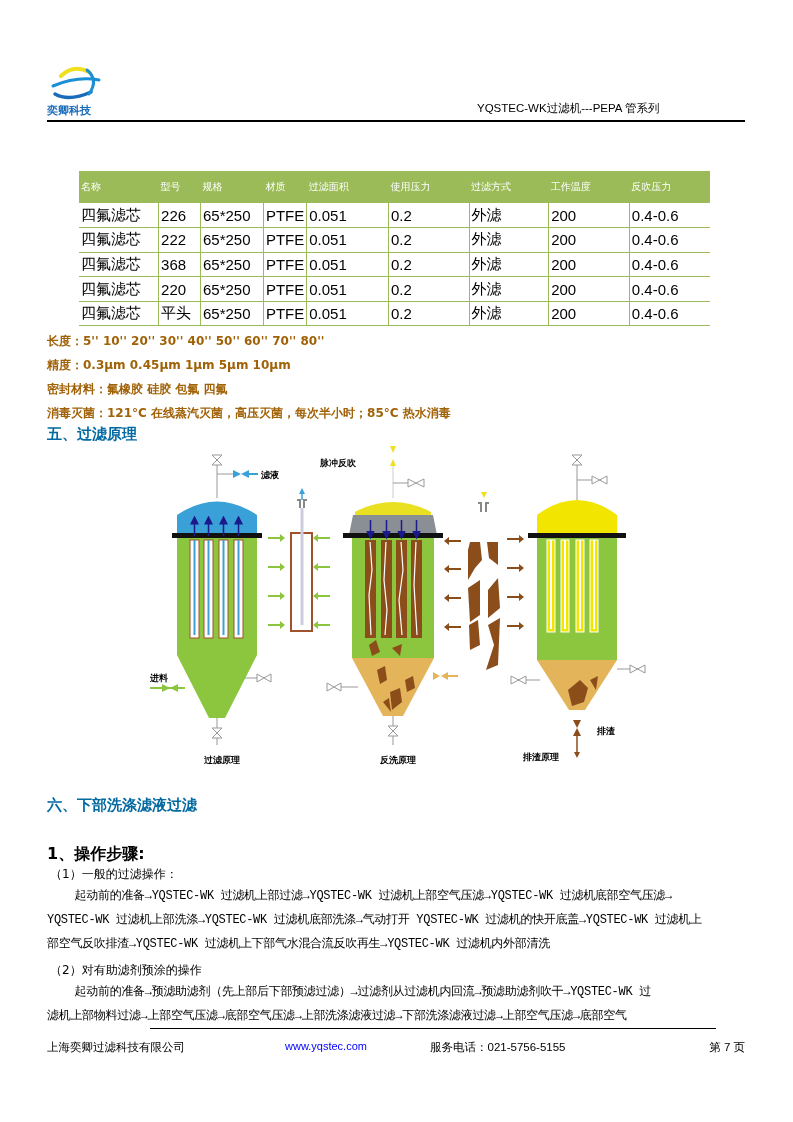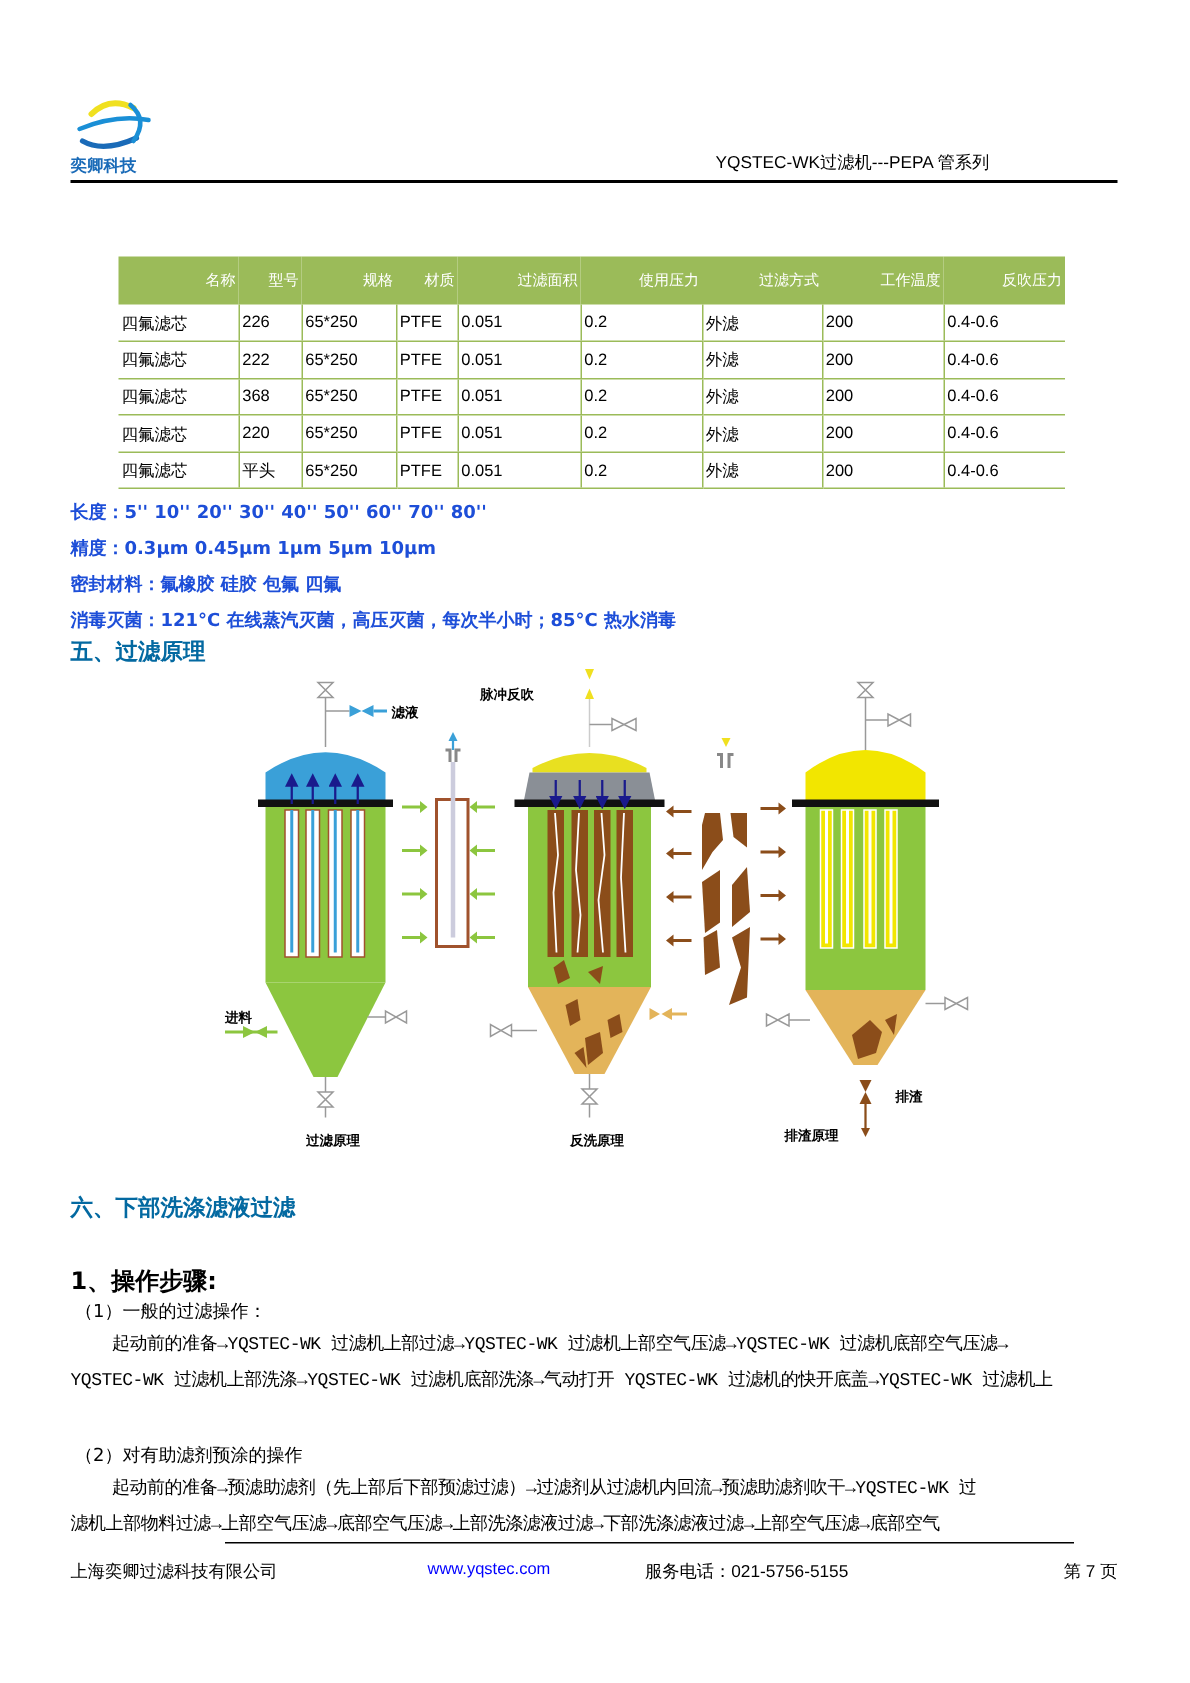--- a/index.html
+++ b/index.html
@@ -9,27 +9,27 @@
     .page { position: absolute; left: 0; top: 0; width: 654px; height: 1122px; }
 
     
     .logo { position: absolute; left: 47px; top: 62px; width: 60px; height: 55px; }
     .logo-text { position: absolute; left: 0; top: 41px; font-size: 11px; font-weight: bold; color: #1a6bb8; letter-spacing: 0px; white-space: nowrap; }
     .header-title { position: absolute; left: 477px; top: 101px; font-size: 11.5px; color: #000; white-space: nowrap; font-family: "Liberation Sans", sans-serif; }
     .header-rule { position: absolute; left: 47px; top: 120px; width: 698px; height: 1.5px; background: #000; }
 
     
     .spec-table { position: absolute; left: 79px; top: 171px; width: 631px; border-collapse: collapse; font-size: 9.5px; font-family: "Liberation Sans", sans-serif; }
-    .spec-table th { background: #9bbb59; color: #ffffff; font-weight: normal; text-align: right; height: 32px; padding: 0 2px; font-size: 10px; border: none; }
-    .spec-table td { height: 24.6px; padding: 0 2px; border-bottom: 1.5px solid #9bbb59; border-left: 1px solid #9bbb59; color: #000; font-size: 11px; }
+    .spec-table th { background: #9bbb59; color: #ffffff; font-weight: normal; text-align: left; height: 32px; padding: 0 2px; font-size: 10px; border: none; }
+    .spec-table td { height: 24.6px; padding: 0 2px; border-bottom: 1.5px solid #9bbb59; border-left: 1px solid #9bbb59; color: #000; font-size: 15px; }
     .spec-table td:first-child { border-left: none; }
     .spec-table tr:last-child td { border-bottom: 1.5px solid #9bbb59; }
 
     
-    .spec-line { position: absolute; left: 47px; font-size: 12px; font-weight: bold; color: #1d4ed8; white-space: nowrap; font-family: "DejaVu Sans", sans-serif; }
+    .spec-line { position: absolute; left: 47px; font-size: 12px; font-weight: bold; color: #a16207; white-space: nowrap; font-family: "DejaVu Sans", sans-serif; }
 
     .section-heading { position: absolute; left: 47px; font-size: 15px; font-weight: bold; color: #0369a1; white-space: nowrap; font-family: "DejaVu Sans", sans-serif; }
 
     
     .diagram { position: absolute; left: 140px; top: 440px; width: 520px; height: 330px; }
     .diagram svg { width: 520px; height: 330px; }
     .diag-label { font-size: 9px; font-weight: bold; font-family: "DejaVu Sans", sans-serif; fill: #000; }
 
     
     .subheading { position: absolute; left: 47px; top: 844px; font-size: 16px; font-weight: bold; white-space: nowrap; }
@@ -327,20 +327,21 @@
     </svg>
   </div>
 
   <div class="section-heading" style="top:796px">六、下部洗涤滤液过滤</div>
   <div class="subheading">1、操作步骤:</div>
 
   <div class="sub-item" style="top:866px">（1）一般的过滤操作：</div>
   <div class="para" style="top:884px">
     <span class="para-line" style="white-space:pre">    起动前的准备→YQSTEC-WK 过滤机上部过滤→YQSTEC-WK 过滤机上部空气压滤→YQSTEC-WK 过滤机底部空气压滤→</span>
     <span class="para-line">YQSTEC-WK 过滤机上部洗涤→YQSTEC-WK 过滤机底部洗涤→气动打开 YQSTEC-WK 过滤机的快开底盖→YQSTEC-WK 过滤机上</span>
+    <span class="para-line">部空气反吹排渣→YQSTEC-WK 过滤机上下部气水混合流反吹再生→YQSTEC-WK 过滤机内外部清洗</span>
   </div>
 
   <div class="sub-item" style="top:962px">（2）对有助滤剂预涂的操作</div>
   <div class="para" style="top:980px">
     <span class="para-line" style="white-space:pre">    起动前的准备→预滤助滤剂（先上部后下部预滤过滤）→过滤剂从过滤机内回流→预滤助滤剂吹干→YQSTEC-WK 过</span>
     <span class="para-line">滤机上部物料过滤→上部空气压滤→底部空气压滤→上部洗涤滤液过滤→下部洗涤滤液过滤→上部空气压滤→底部空气</span>
   </div>
 
   <div class="footer-rule"></div>
   <div class="footer">

